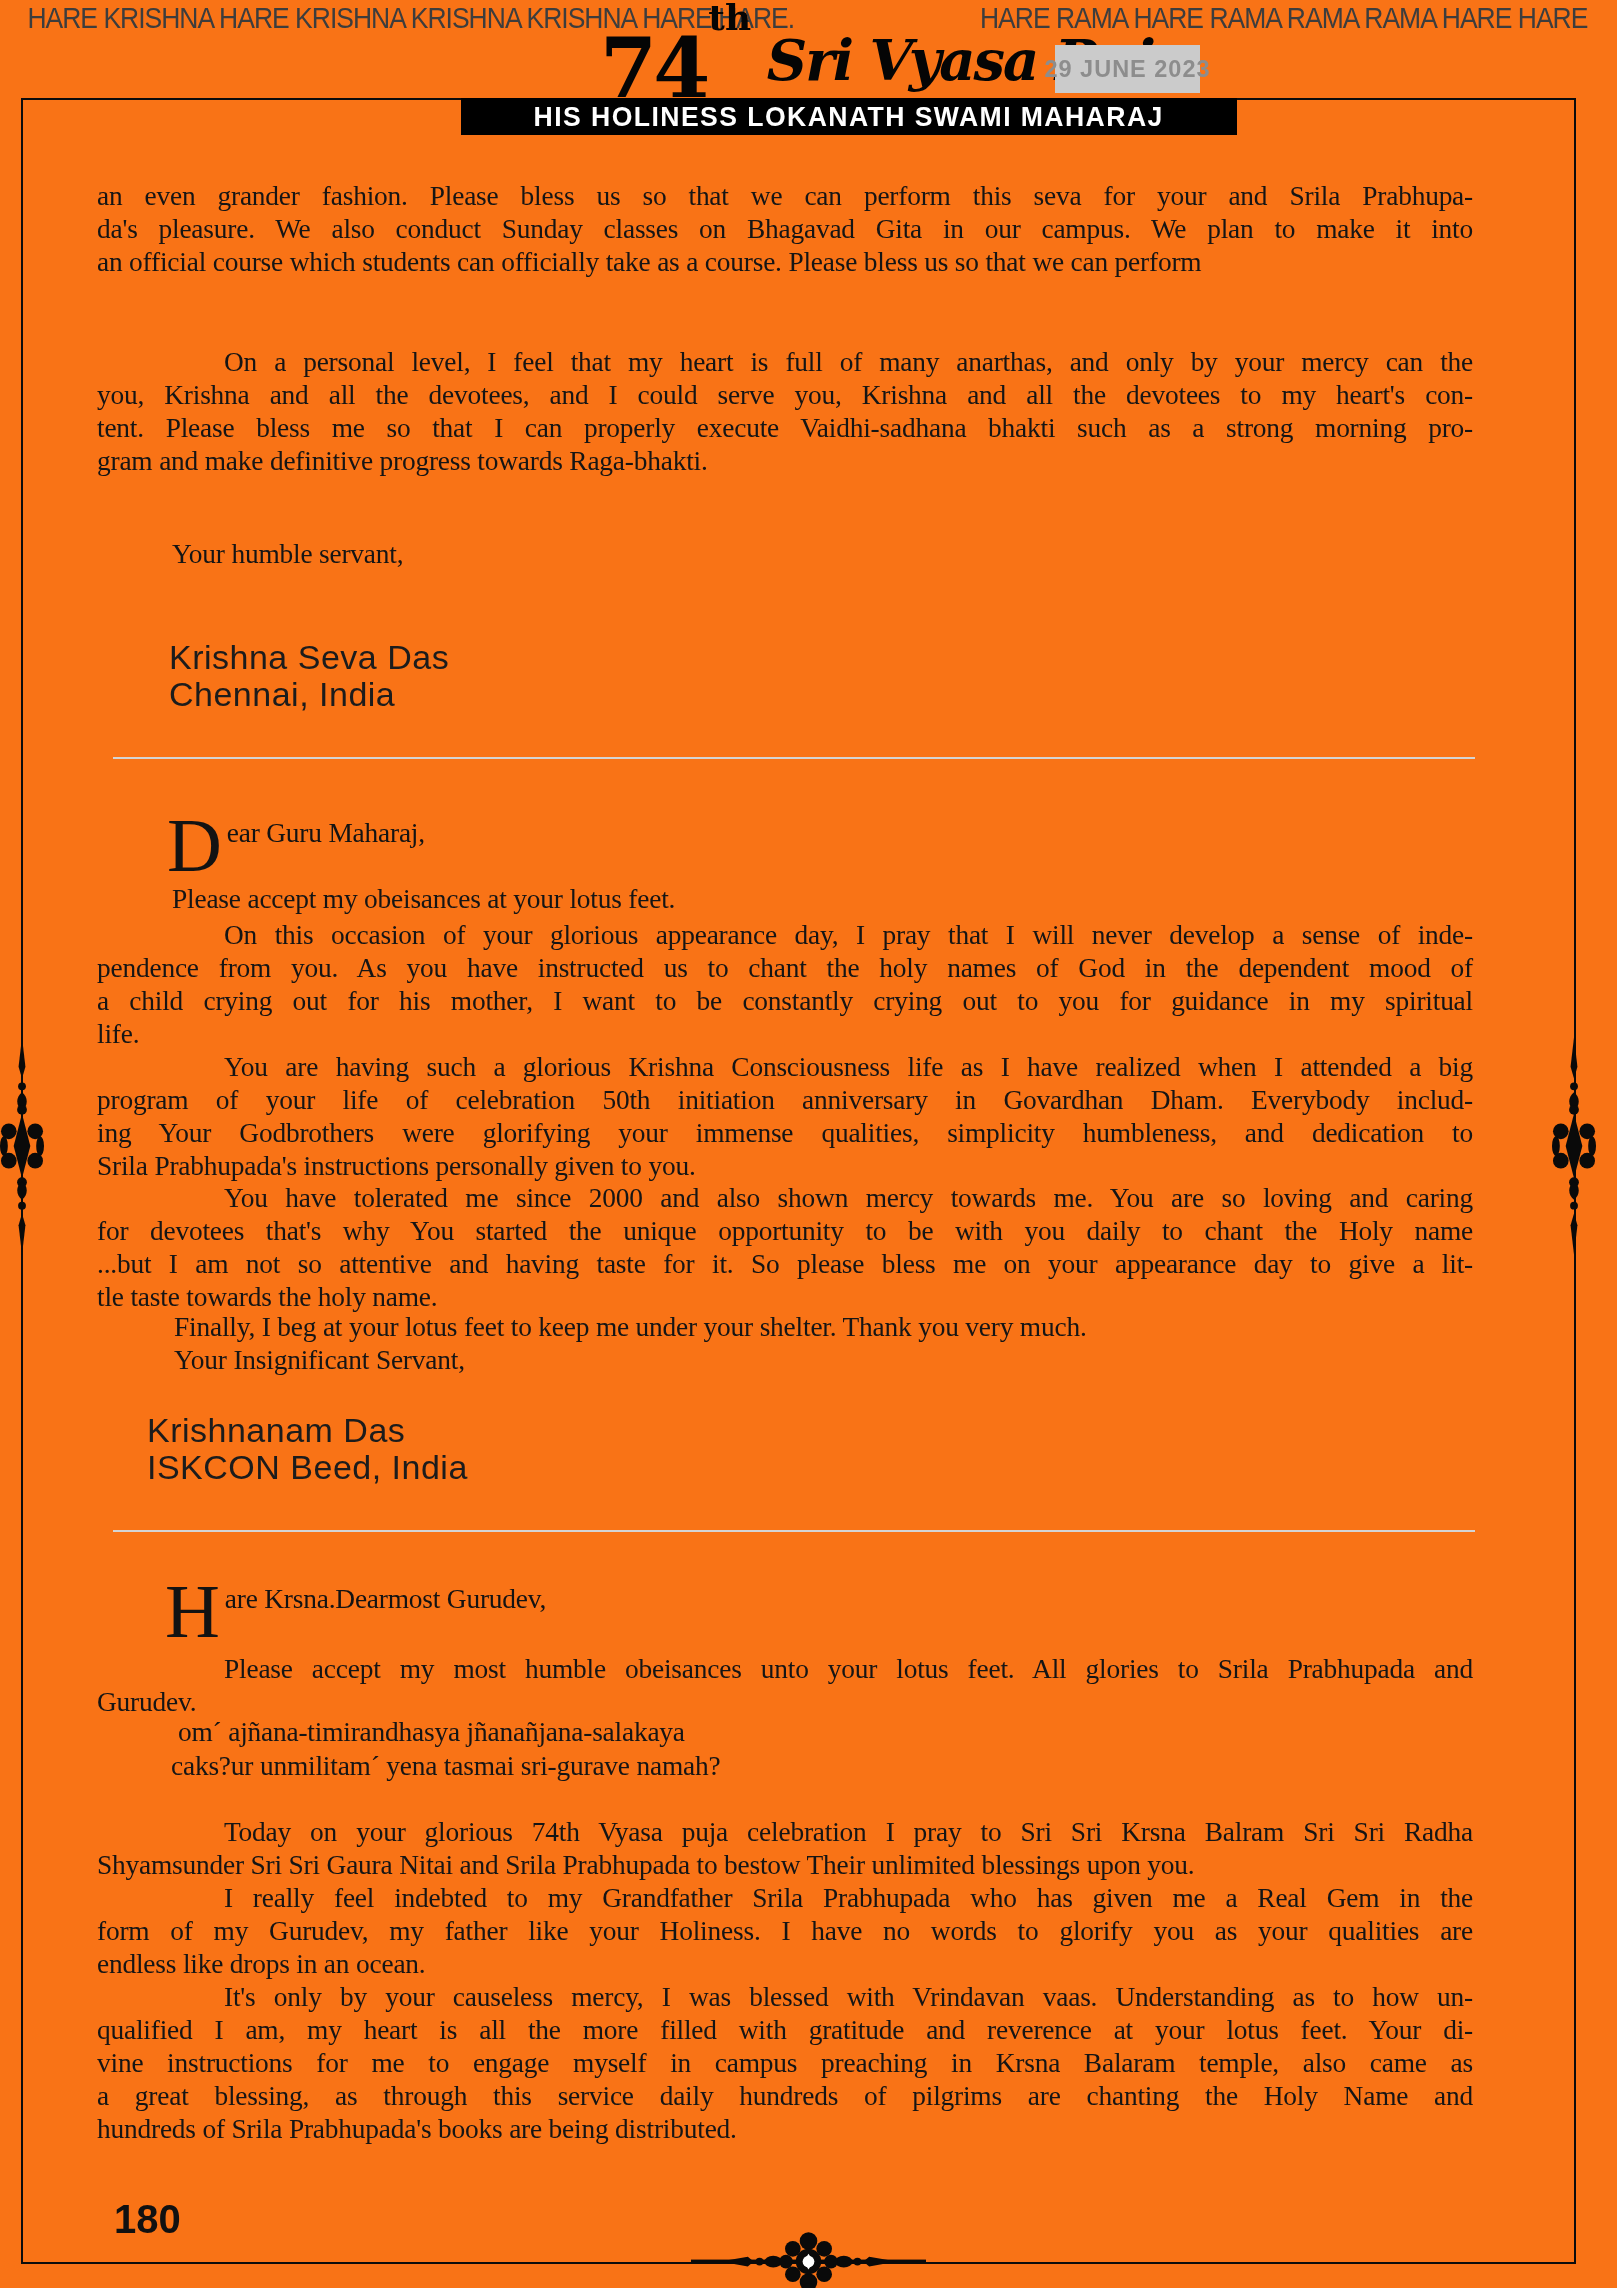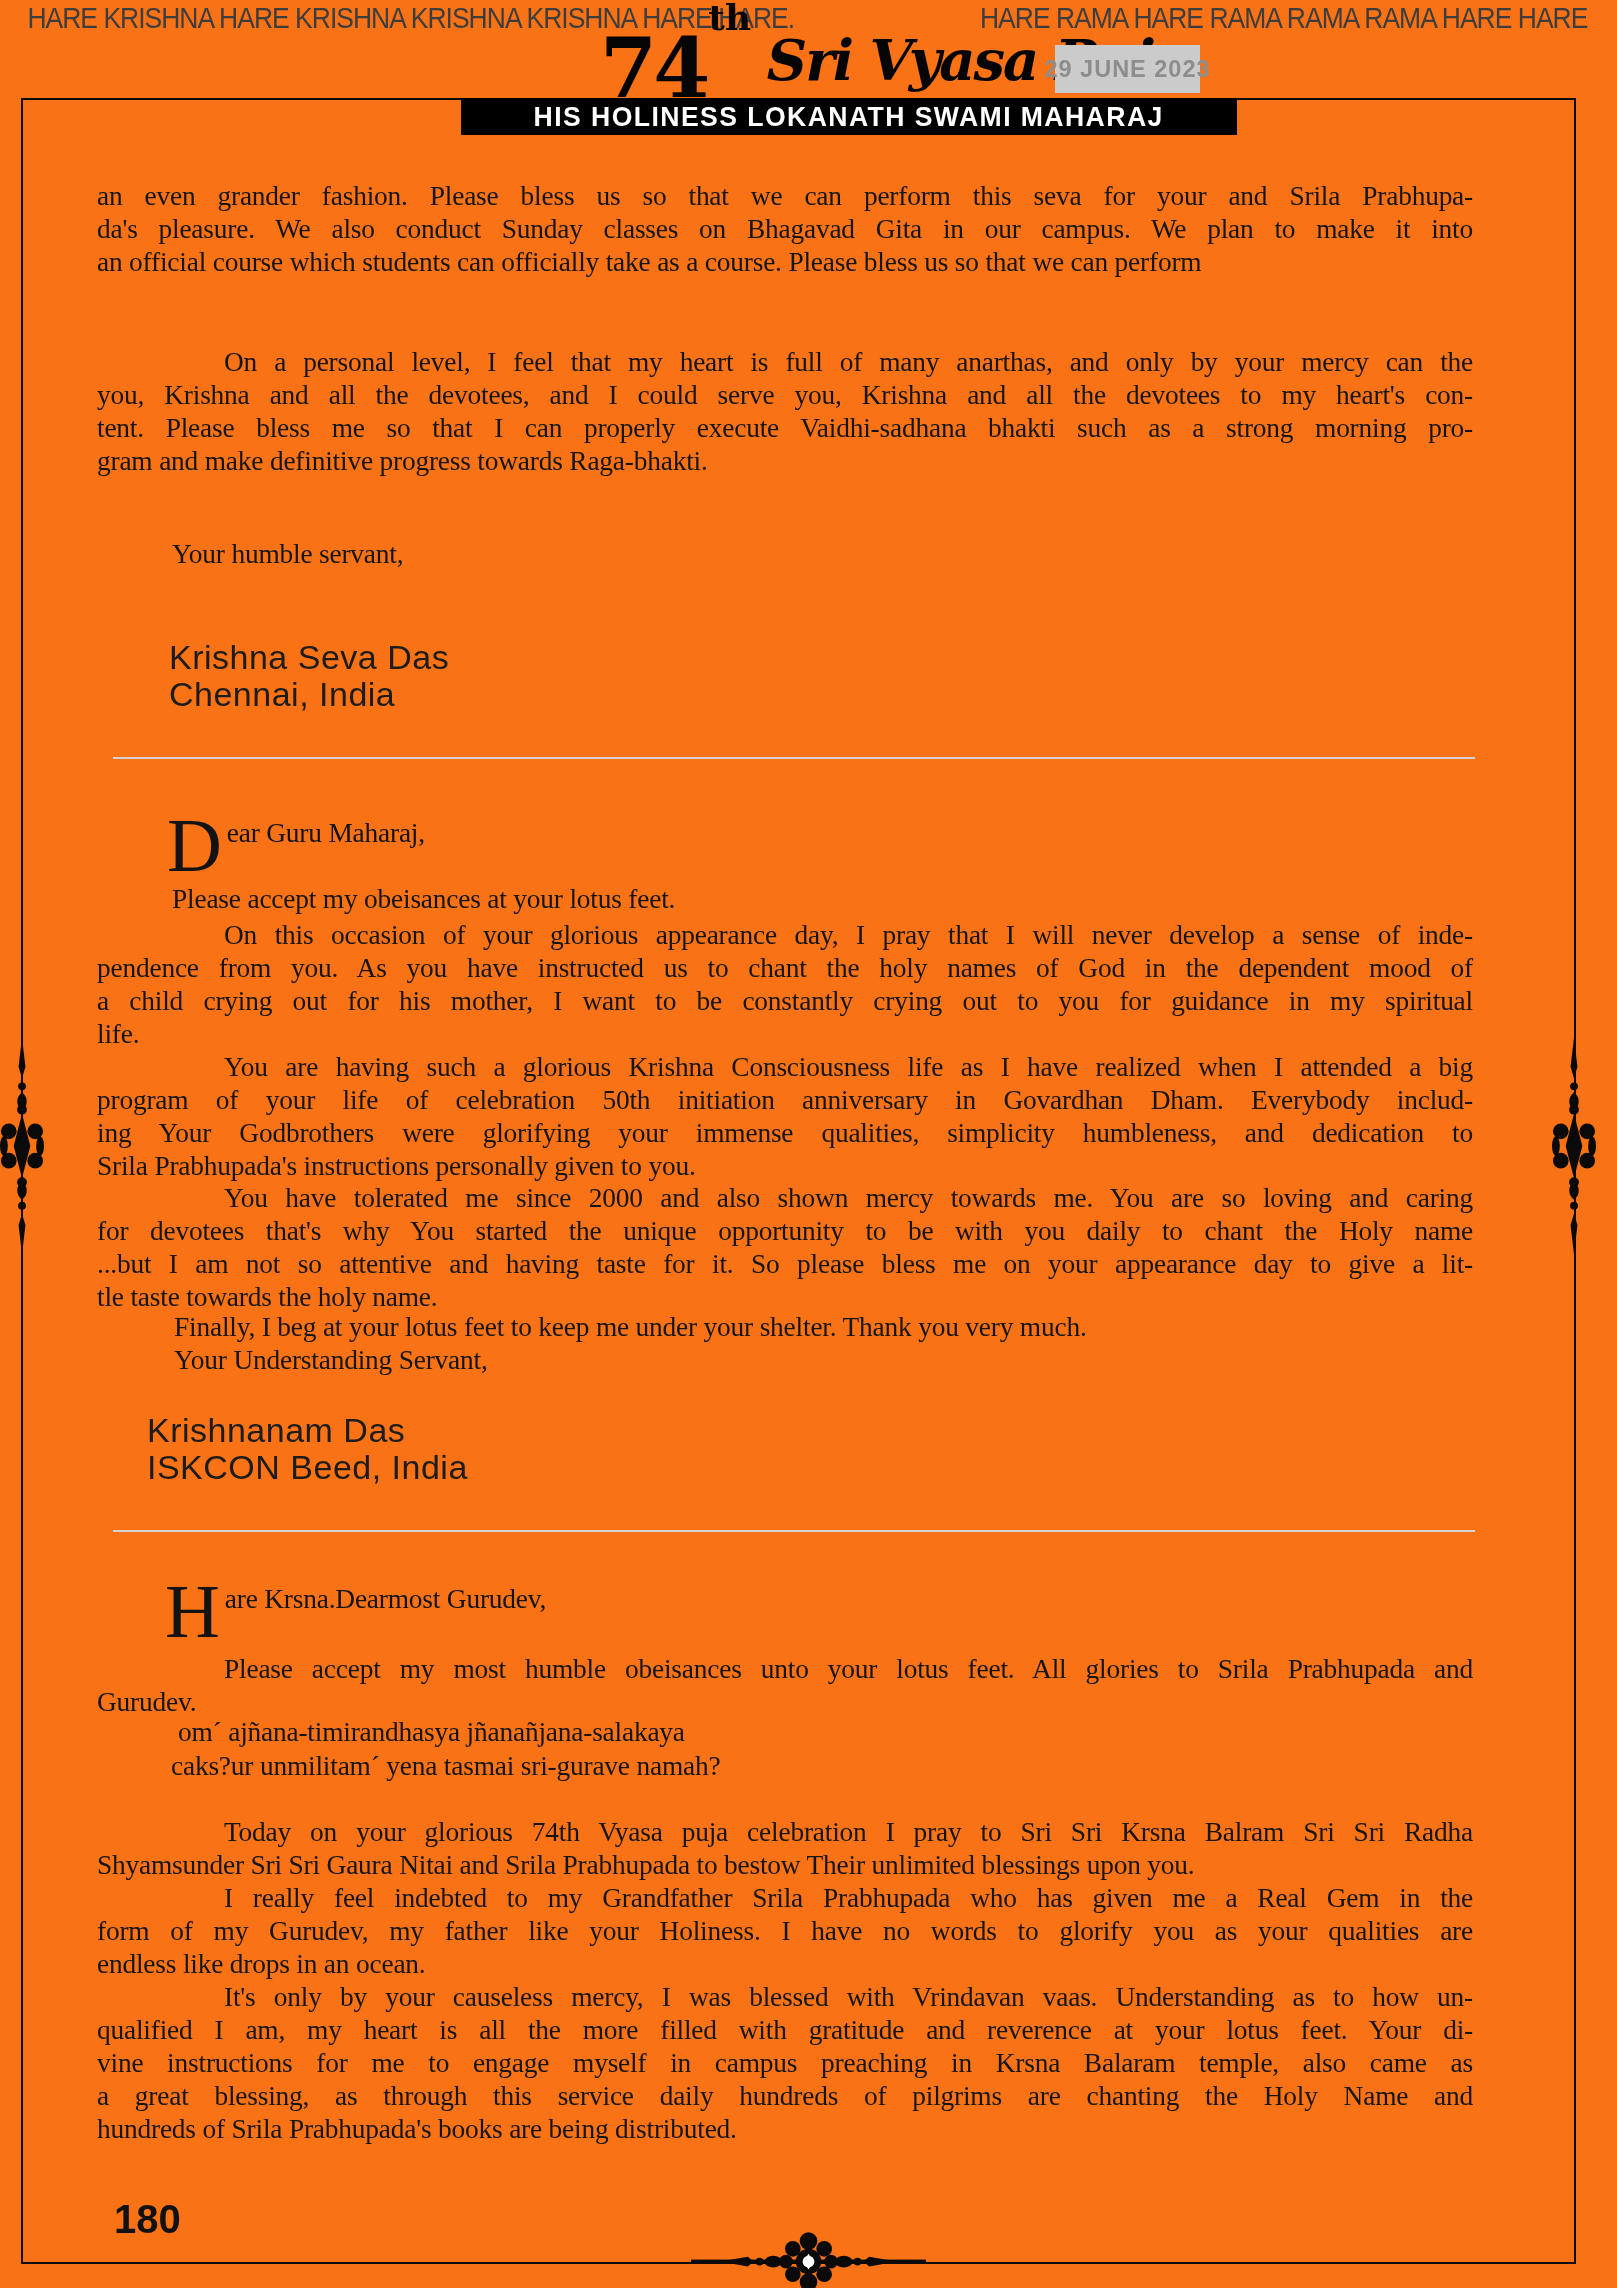--- a/index.html
+++ b/index.html
@@ -157,21 +157,21 @@
       <div class="jline">ing Your Godbrothers were glorifying your immense qualities, simplicity humbleness, and dedication to</div>
       <div class="jline">Srila Prabhupada's instructions personally given to you.</div>
     </div>
   <div class="jlines ind" style="top:1182px;">
       <div class="jline">You have tolerated me since 2000 and also shown mercy towards me. You are so loving and caring</div>
       <div class="jline">for devotees that's why You started the unique opportunity to be with you daily to chant the Holy name</div>
       <div class="jline">...but I am not so attentive and having taste for it. So please bless me on your appearance day to give a lit-</div>
       <div class="jline">tle taste towards the holy name.</div>
     </div>
   <div class="lead-line" style="left:174px; top:1311px;">Finally, I beg at your lotus feet to keep me under your shelter. Thank you very much.</div>
-  <div class="lead-line" style="left:174px; top:1344px;">Your Understanding Servant,</div>
+  <div class="lead-line" style="left:174px; top:1344px;">Your Insignificant Servant,</div>
   <div class="sig" style="left:147px; top:1412px;">
     <div>Krishnanam Das</div>
     <div>ISKCON Beed, India</div>
   </div>
   <div class="divider" style="top:1530px;"></div>
 
   <div class="dropline" style="left:165px; top:1580px;">
     <span class="dropcap">H</span>
     <span class="droplead">are Krsna.Dearmost Gurudev,</span>
   </div>

